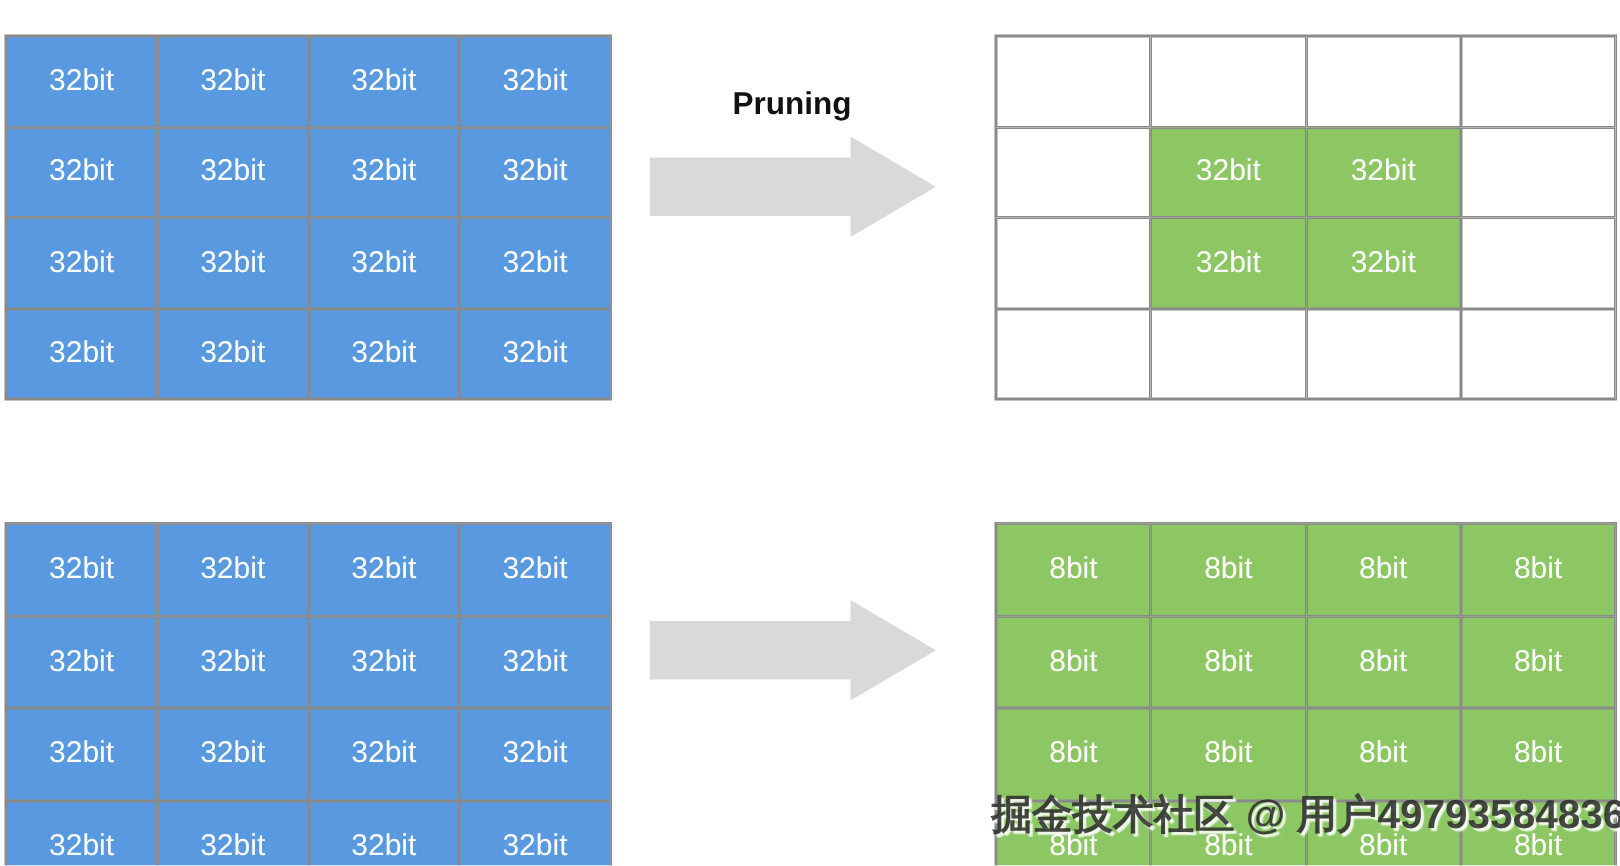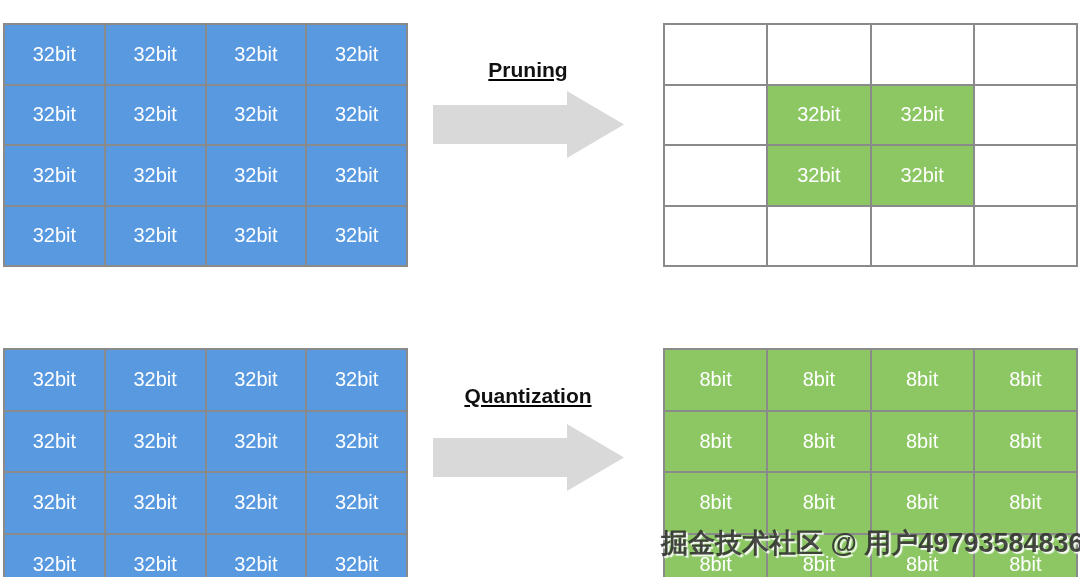--- a/index.html
+++ b/index.html
@@ -34,21 +34,20 @@
     font-size: 20px;
     color: #ffffff;
     background: #ffffff;
   }
   .flow {
     position: absolute;
     display: flex;
     flex-direction: column;
     align-items: center;
     width: 216px;
-    text-decoration: underline;
   }
   .flow-top    { left: 420px; top: 58px; }
   .flow-bottom { left: 420px; top: 384px; }
   .flow-label {
     font-size: 21px;
     font-weight: 700;
     color: #111111;
     line-height: 24px;
     white-space: nowrap;
   }
@@ -144,21 +143,20 @@
       <div class="cell" style="background: rgb(88, 153, 224);">32bit</div>
       <div class="cell" style="background: rgb(88, 153, 224);">32bit</div>
       <div class="cell" style="background: rgb(88, 153, 224);">32bit</div>
       <div class="cell" style="background: rgb(88, 153, 224);">32bit</div>
       <div class="cell" style="background: rgb(88, 153, 224);">32bit</div>
       <div class="cell" style="background: rgb(88, 153, 224);">32bit</div>
       <div class="cell" style="background: rgb(88, 153, 224);">32bit</div>
     </div>
 
   <div class="flow flow-bottom">
-    <div class="flow-label">Quantization</div>
     <svg class="arrow" width="191" height="67" viewBox="0 0 191 67">
       <polygon points="0,14 134,14 134,0 191,33.5 134,67 134,53 0,53" fill="#D9D9D9"></polygon>
     </svg>
   </div>
 
   <div class="grid grid-br">
       <div class="cell" style="background: rgb(140, 199, 100);">8bit</div>
       <div class="cell" style="background: rgb(140, 199, 100);">8bit</div>
       <div class="cell" style="background: rgb(140, 199, 100);">8bit</div>
       <div class="cell" style="background: rgb(140, 199, 100);">8bit</div>

